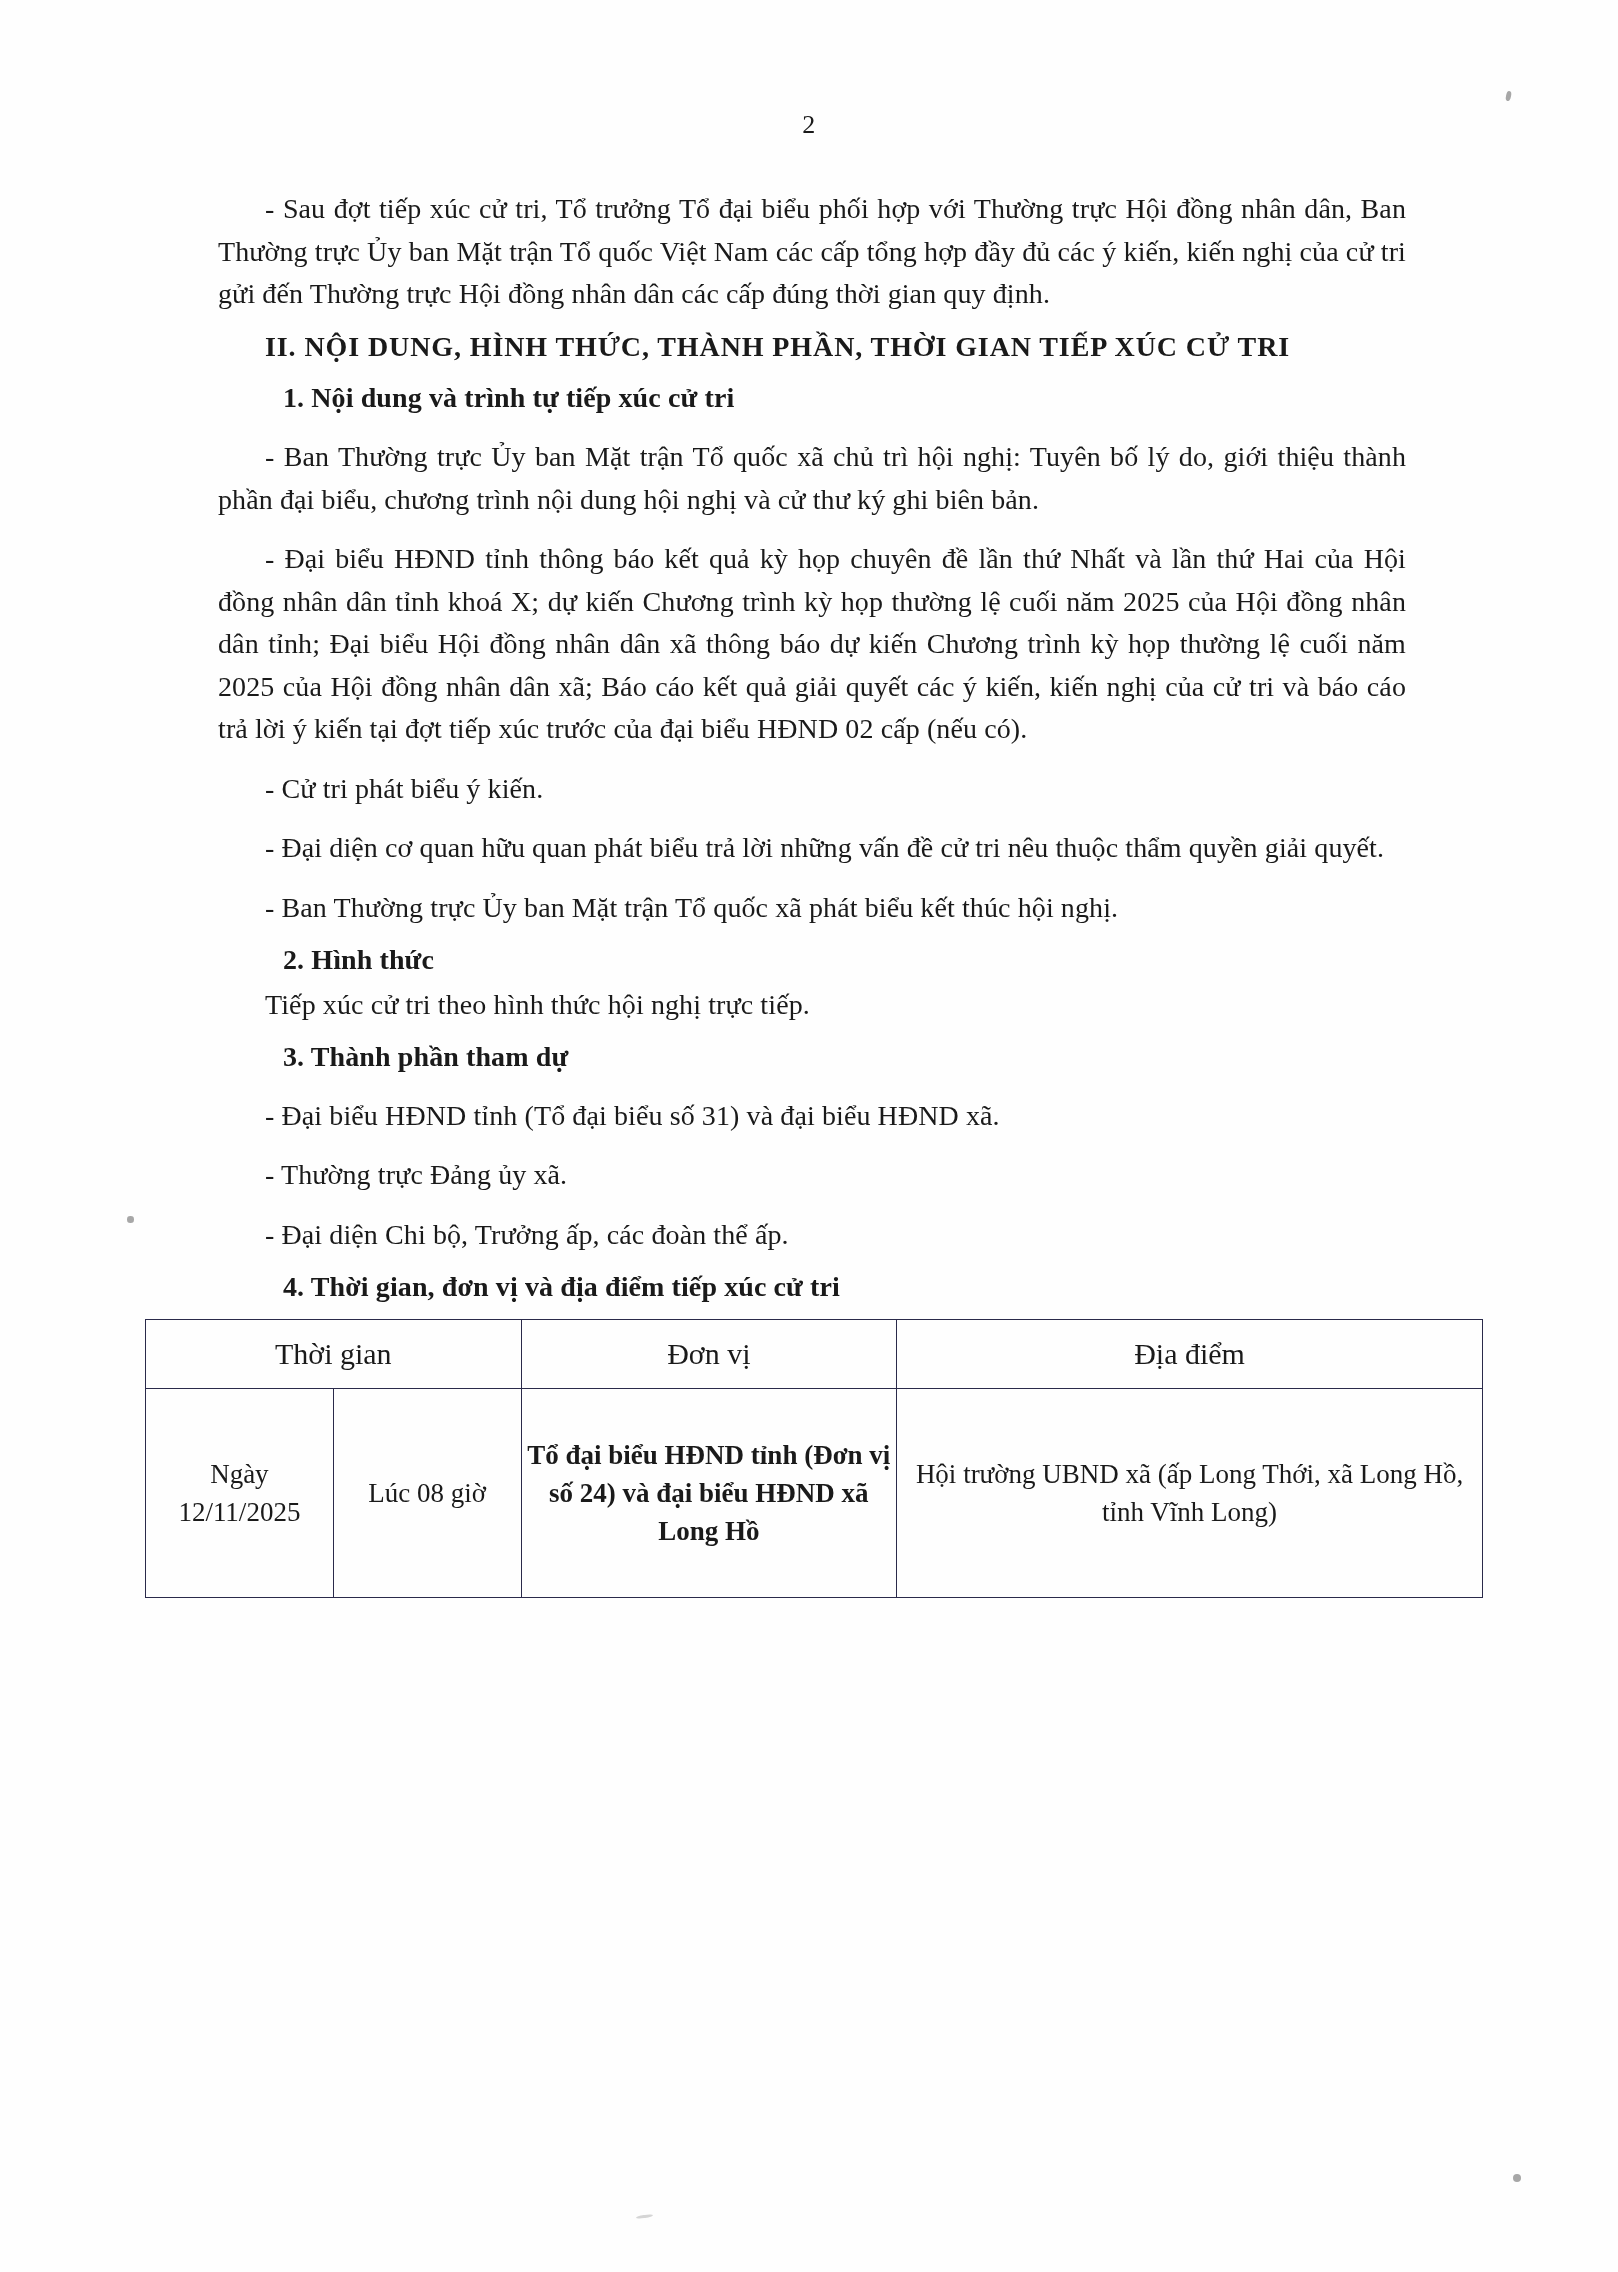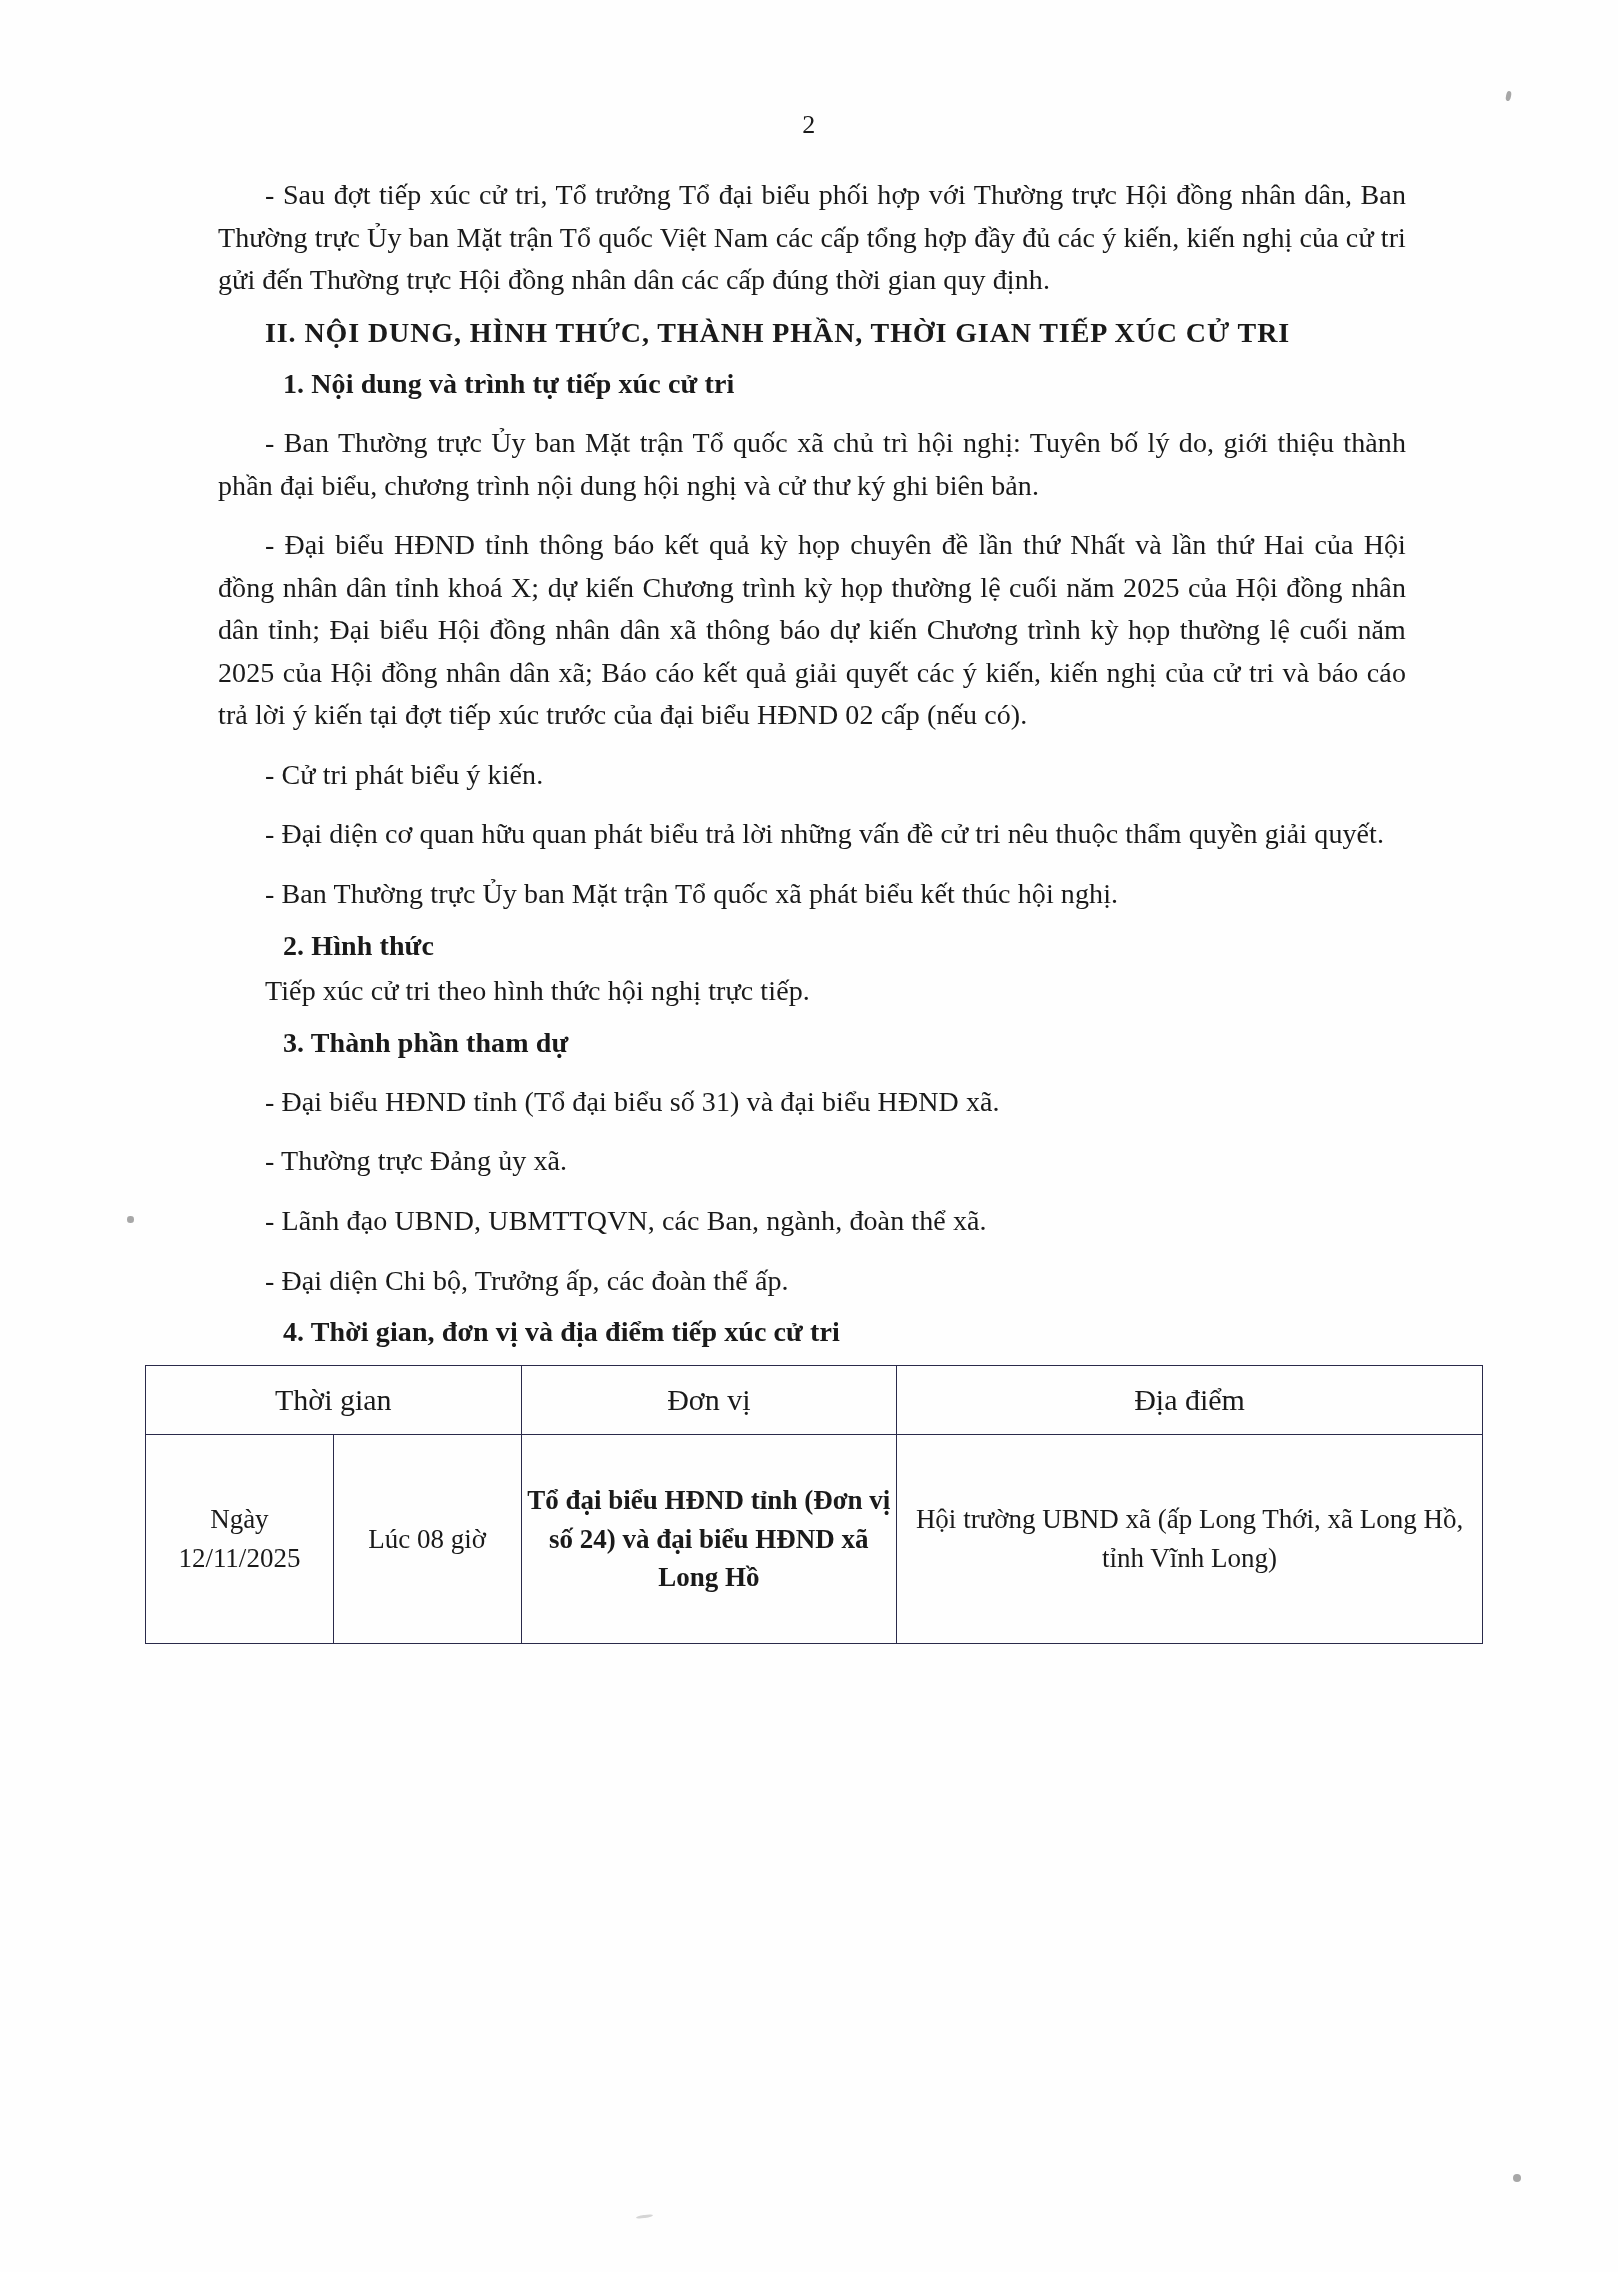--- a/index.html
+++ b/index.html
@@ -26,21 +26,21 @@
     position: absolute;
     top: 110px;
     left: 0;
     width: 1618px;
     text-align: center;
     font-size: 26px;
     letter-spacing: 0.3px;
   }
   .content {
     position: absolute;
-    top: 174px;
+    top: 188px;
     left: 218px;
     width: 1188px;
   }
   p {
     margin: 0 0 2.6px 0;
     font-size: 28px;
     line-height: 1.52;
     text-align: justify;
     text-justify: inter-word;
     letter-spacing: 0.1px;
@@ -141,21 +141,20 @@
     <p class="heading-sub">2. Hình thức</p>
 
     <p class="indent">Tiếp xúc cử tri theo hình thức hội nghị trực tiếp.</p>
 
     <p class="heading-sub">3. Thành phần tham dự</p>
 
     <p class="indent gap-sm">- Đại biểu HĐND tỉnh (Tổ đại biểu số 31) và đại biểu HĐND xã.</p>
 
     <p class="indent gap-sm">- Thường trực Đảng ủy xã.</p>
 
-    <p class="indent gap-sm">- Lãnh đạo UBND, UBMTTQVN, các Ban, ngành, đoàn thể xã.</p>
 
     <p class="indent gap-sm">- Đại diện Chi bộ, Trưởng ấp, các đoàn thể ấp.</p>
 
 
     <p class="heading-sub">4. Thời gian, đơn vị và địa điểm tiếp xúc cử tri</p>
 
     <div class="tbl-wrap">
       <table class="sched">
         <thead>
           <tr>

